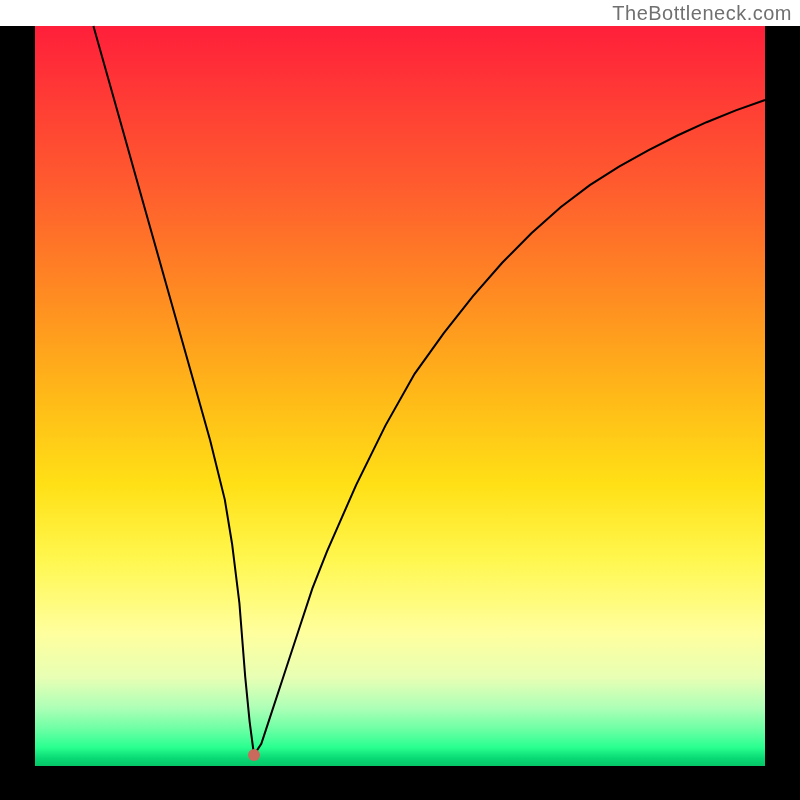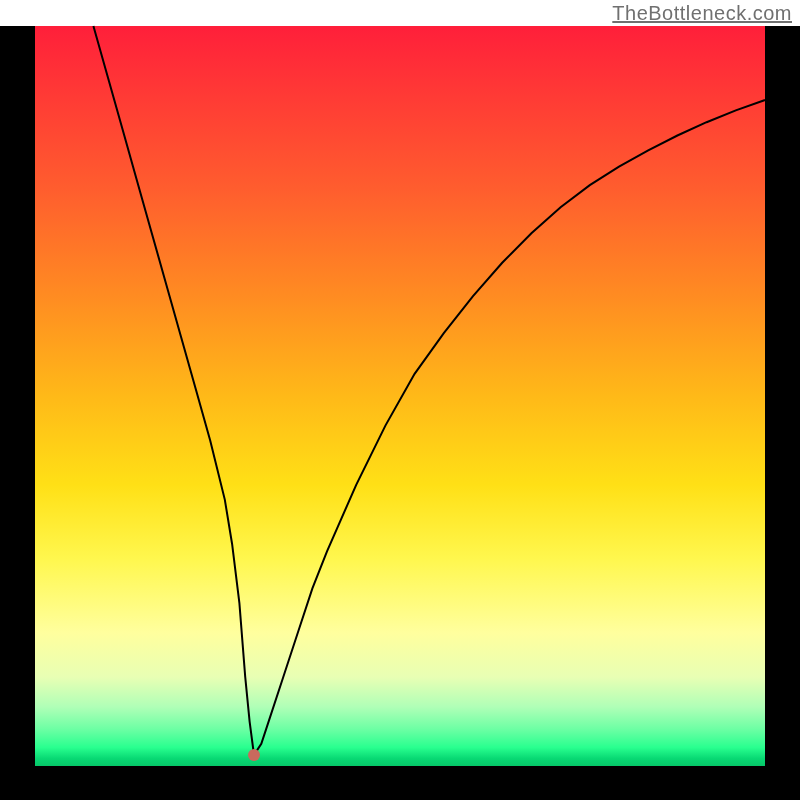--- a/index.html
+++ b/index.html
@@ -19,21 +19,20 @@
   .watermark {
     position: absolute;
     top: 2px;
     right: 8px;
     color: #707070;
     font-size: 20px;
     letter-spacing: 0.5px;
     font-weight: 400;
     user-select: none;
     z-index: 5;
-    text-decoration: underline;
   }
   .frame {
     position: absolute;
     left: 0;
     top: 26px;
     width: 800px;
     height: 774px;
     background: #000000;
   }
   .plot {

